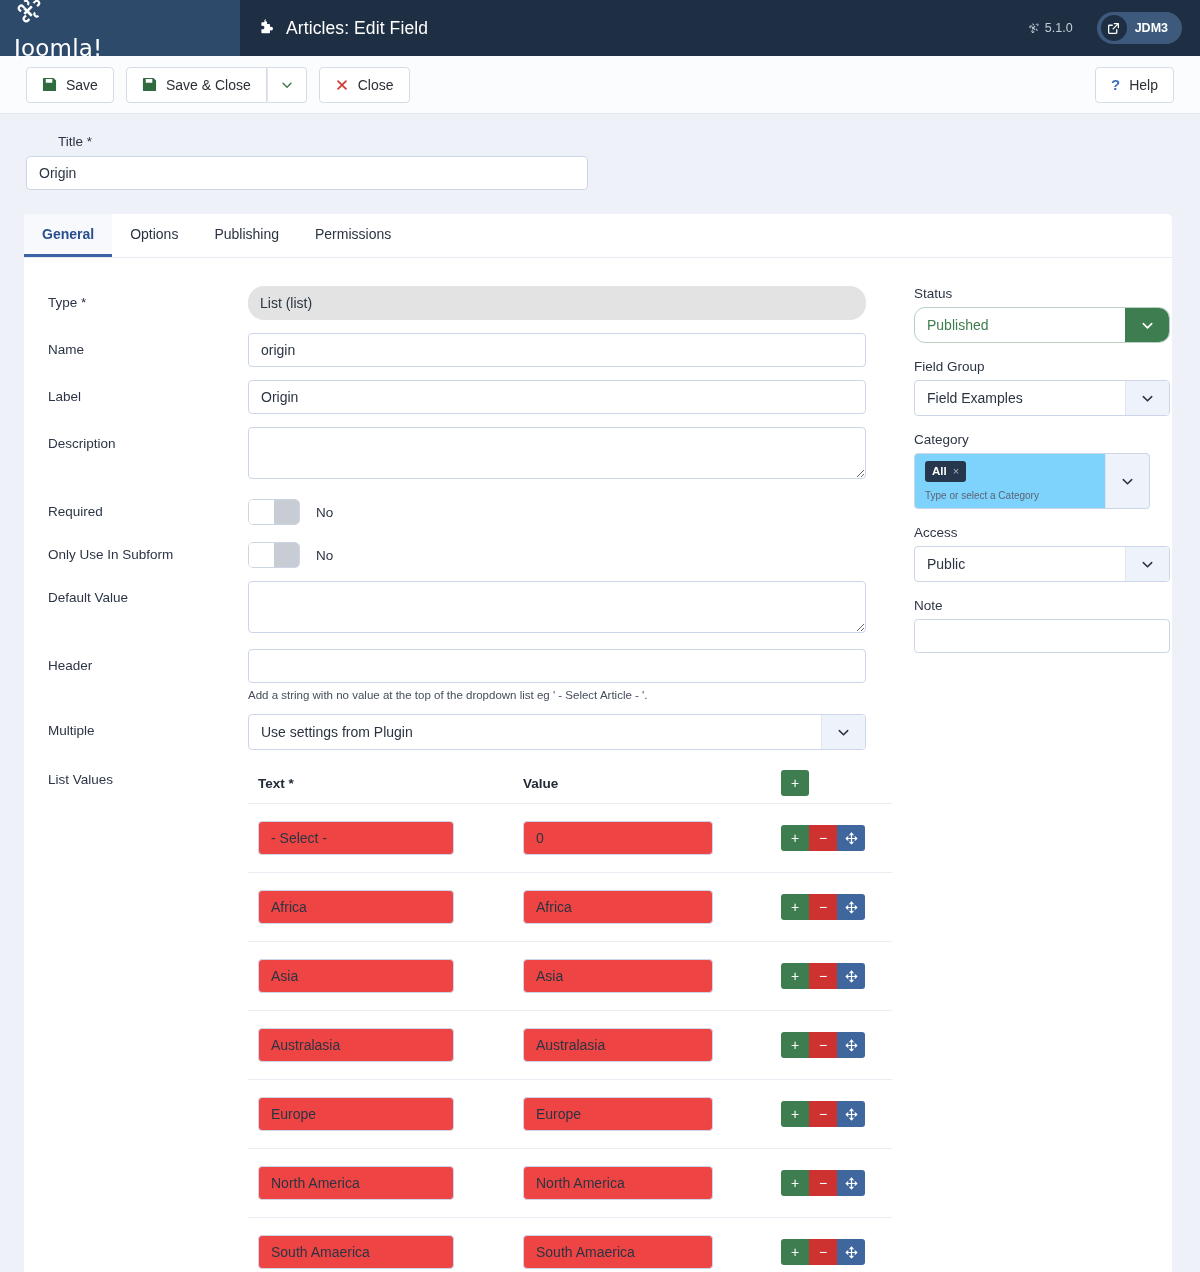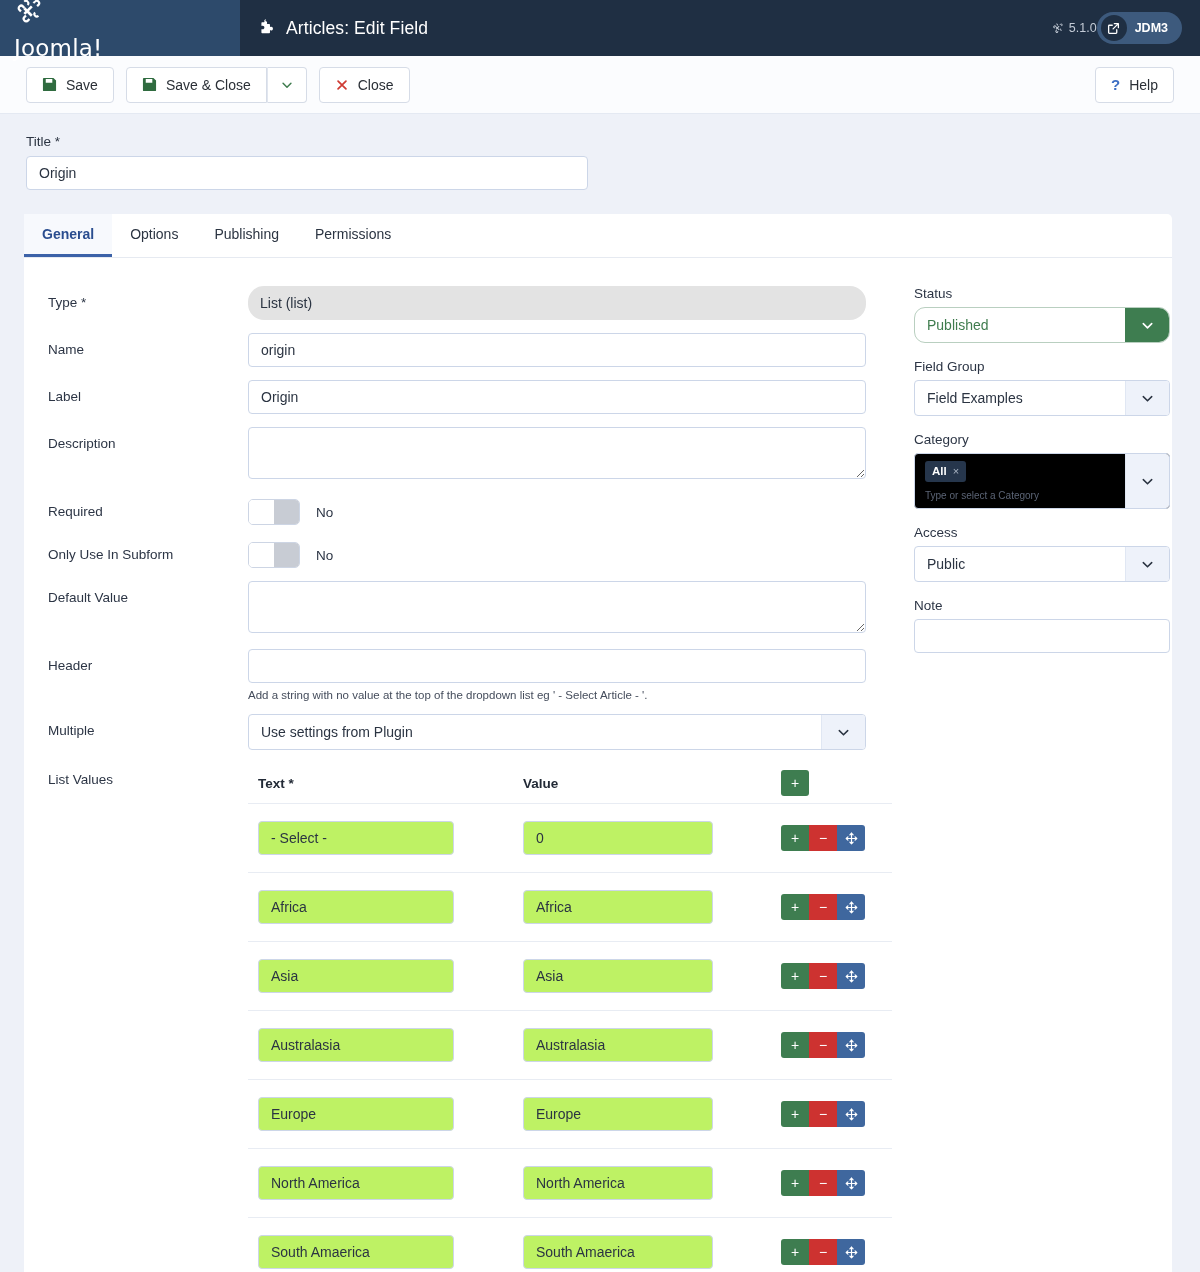--- a/index.html
+++ b/index.html
@@ -25,21 +25,21 @@
     color: #fff; font-size: 23px; letter-spacing: .2px;
     font-family: "DejaVu Sans", sans-serif; font-weight: 400;
   }
   .topbar-main {
     flex: 1; background: #1f2f43; display: flex; align-items: center;
     padding: 0 18px 0 18px; gap: 10px;
   }
   .page-title {
     color: #fff; font-size: 17.5px; font-weight: 400; letter-spacing: .1px;
   }
-  .topbar-right { margin-left: auto; display: flex; align-items: center; gap: 0; }
+  .topbar-right { margin-left: auto; display: flex; align-items: center; gap: 24px; }
   .version-badge {
     color: #c3cbd6; font-size: 12.5px; display: flex; align-items: center; gap: 5px;
   }
   .user-chip {
     background: #3d5a7d; border-radius: 16px; height: 32px;
     display: flex; align-items: center; gap: 8px; padding: 0 14px 0 4px;
     color: #fff; font-size: 12.5px; font-weight: 700;
   }
   .user-chip-icon {
     width: 26px; height: 26px; border-radius: 50%; background: #1f2f43;
@@ -64,21 +64,21 @@
   }
   .toolbar-right { margin-left: auto; }
   .icon-save { width: 15px; height: 15px; flex: none; }
   .icon-x { color: #cf3b33; font-size: 16px; line-height: 1; font-weight: 600; }
   .icon-q { color: #3d6fc4; font-size: 15px; font-weight: 600; }
   .caret-green { color: #3f7c4e; }
 
   
   .title-block { padding: 20px 26px 0 26px; }
   .field-label-top {
-    font-size: 13.5px; color: #2b3442; margin-bottom: 7px; display: block;
+    font-size: 13.5px; color: #2b3442; margin-bottom: 7px; display: block; margin-left: 32px;
   }
   .title-input {
     width: 562px; height: 34px; border: 1px solid #ccd6e8; border-radius: 4px;
     background: #fff; font-size: 14px; color: #2b3442; padding: 0 12px;
     font-family: "Liberation Sans", sans-serif;
   }
 
   
   .card {
     margin: 24px 28px 0 24px; background: #fff; border-radius: 5px 5px 0 0;
@@ -150,21 +150,21 @@
     display: flex; align-items: center; height: 40px; padding-left: 10px;
   }
   .lv-col-text { width: 265px; font-size: 13.5px; font-weight: 700; color: #222a36; }
   .lv-col-val { width: 258px; font-size: 13.5px; font-weight: 700; color: #222a36; }
   .lv-rows { }
   .lv-row {
     display: flex; align-items: center; border-top: 1px solid #e8ecf3;
     height: 69px; padding-left: 10px;
   }
   .lv-input {
-    height: 34px; border: 1px solid #ccd6e8; border-radius: 4px; background: #bef264;
+    height: 34px; border: 1px solid #ccd6e8; border-radius: 4px; background: #ef4444;
     font-size: 14px; color: #2b3442; padding: 0 12px;
     font-family: "Liberation Sans", sans-serif;
   }
   .lv-input-text { width: 196px; }
   .lv-input-val { width: 190px; }
   .lv-cell-text { width: 265px; }
   .lv-cell-val { width: 258px; }
   .sq-btn {
     width: 28px; height: 26px; border: none; display: inline-flex;
     align-items: center; justify-content: center; color: #fff;
@@ -185,22 +185,22 @@
   }
   .side-select .s-text { flex: 1; padding: 0 12px; font-size: 14px; color: #2b3442; }
   .side-select .s-caret {
     width: 44px; align-self: stretch; background: #eef2fa; border-left: 1px solid #e0e7f3;
     display: flex; align-items: center; justify-content: center;
   }
   .side-select.status .s-text { color: #3f7c4e; }
   .side-select.status .s-caret { background: #3e7d50; border-left-color: #3e7d50; color: #fff; }
   .side-select.status { border-color: #b9cfc0; border-radius: 11px; }
   .cat-box {
-    width: 256px; min-height: 56px; border: 1px solid #ccd6e8; border-radius: 4px;
-    background: #000000; display: flex; overflow: hidden;
+    width: 236px; min-height: 56px; border: 1px solid #ccd6e8; border-radius: 4px;
+    background: #7dd3fc; display: flex; overflow: hidden;
   }
   .cat-inner { flex: 1; padding: 7px 10px 7px 10px; }
   .chip {
     display: inline-flex; align-items: center; gap: 6px; background: #26364c;
     color: #fff; font-size: 11.5px; font-weight: 700; border-radius: 3px;
     padding: 3px 7px; line-height: 1.3;
   }
   .chip .chip-x { color: #a9b4c3; font-weight: 400; font-size: 11px; }
   .cat-placeholder { font-size: 10px; color: #5b6475; margin-top: 8px; }
   .cat-caret {

